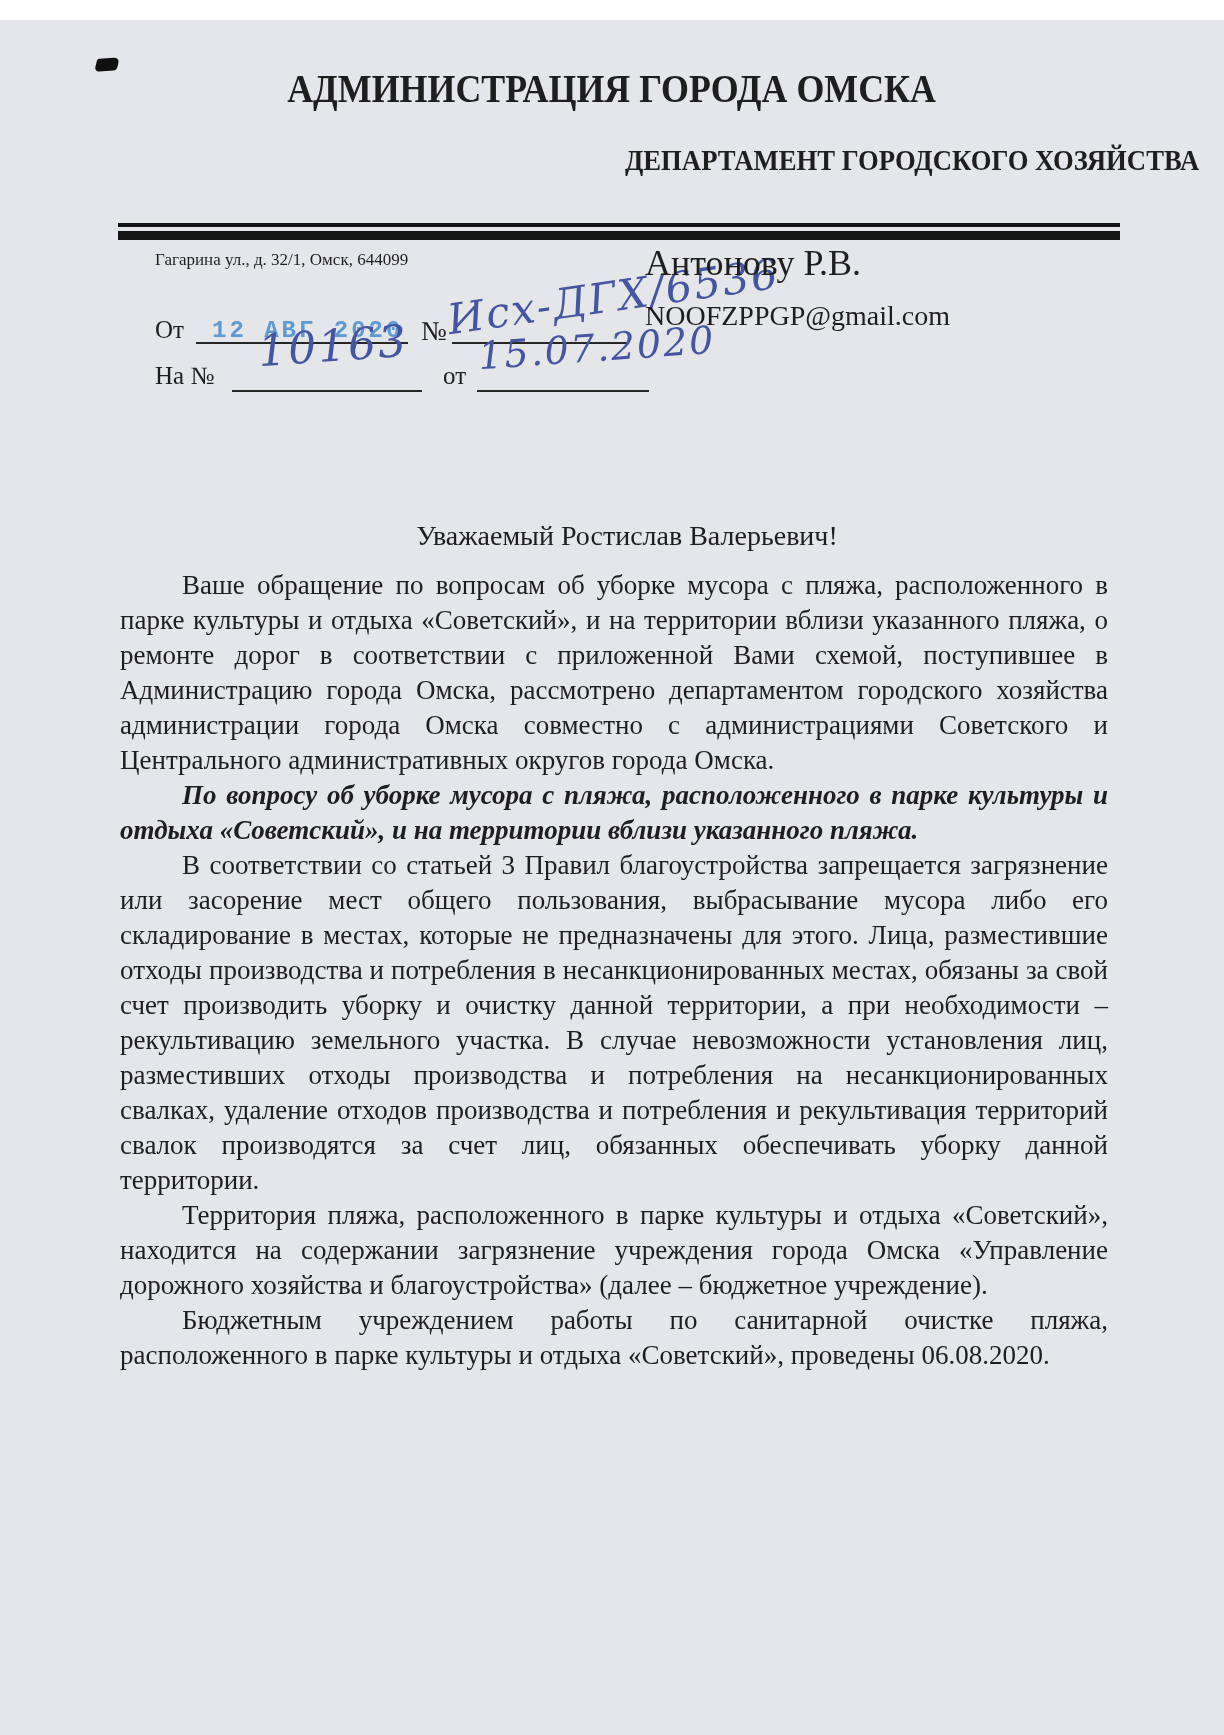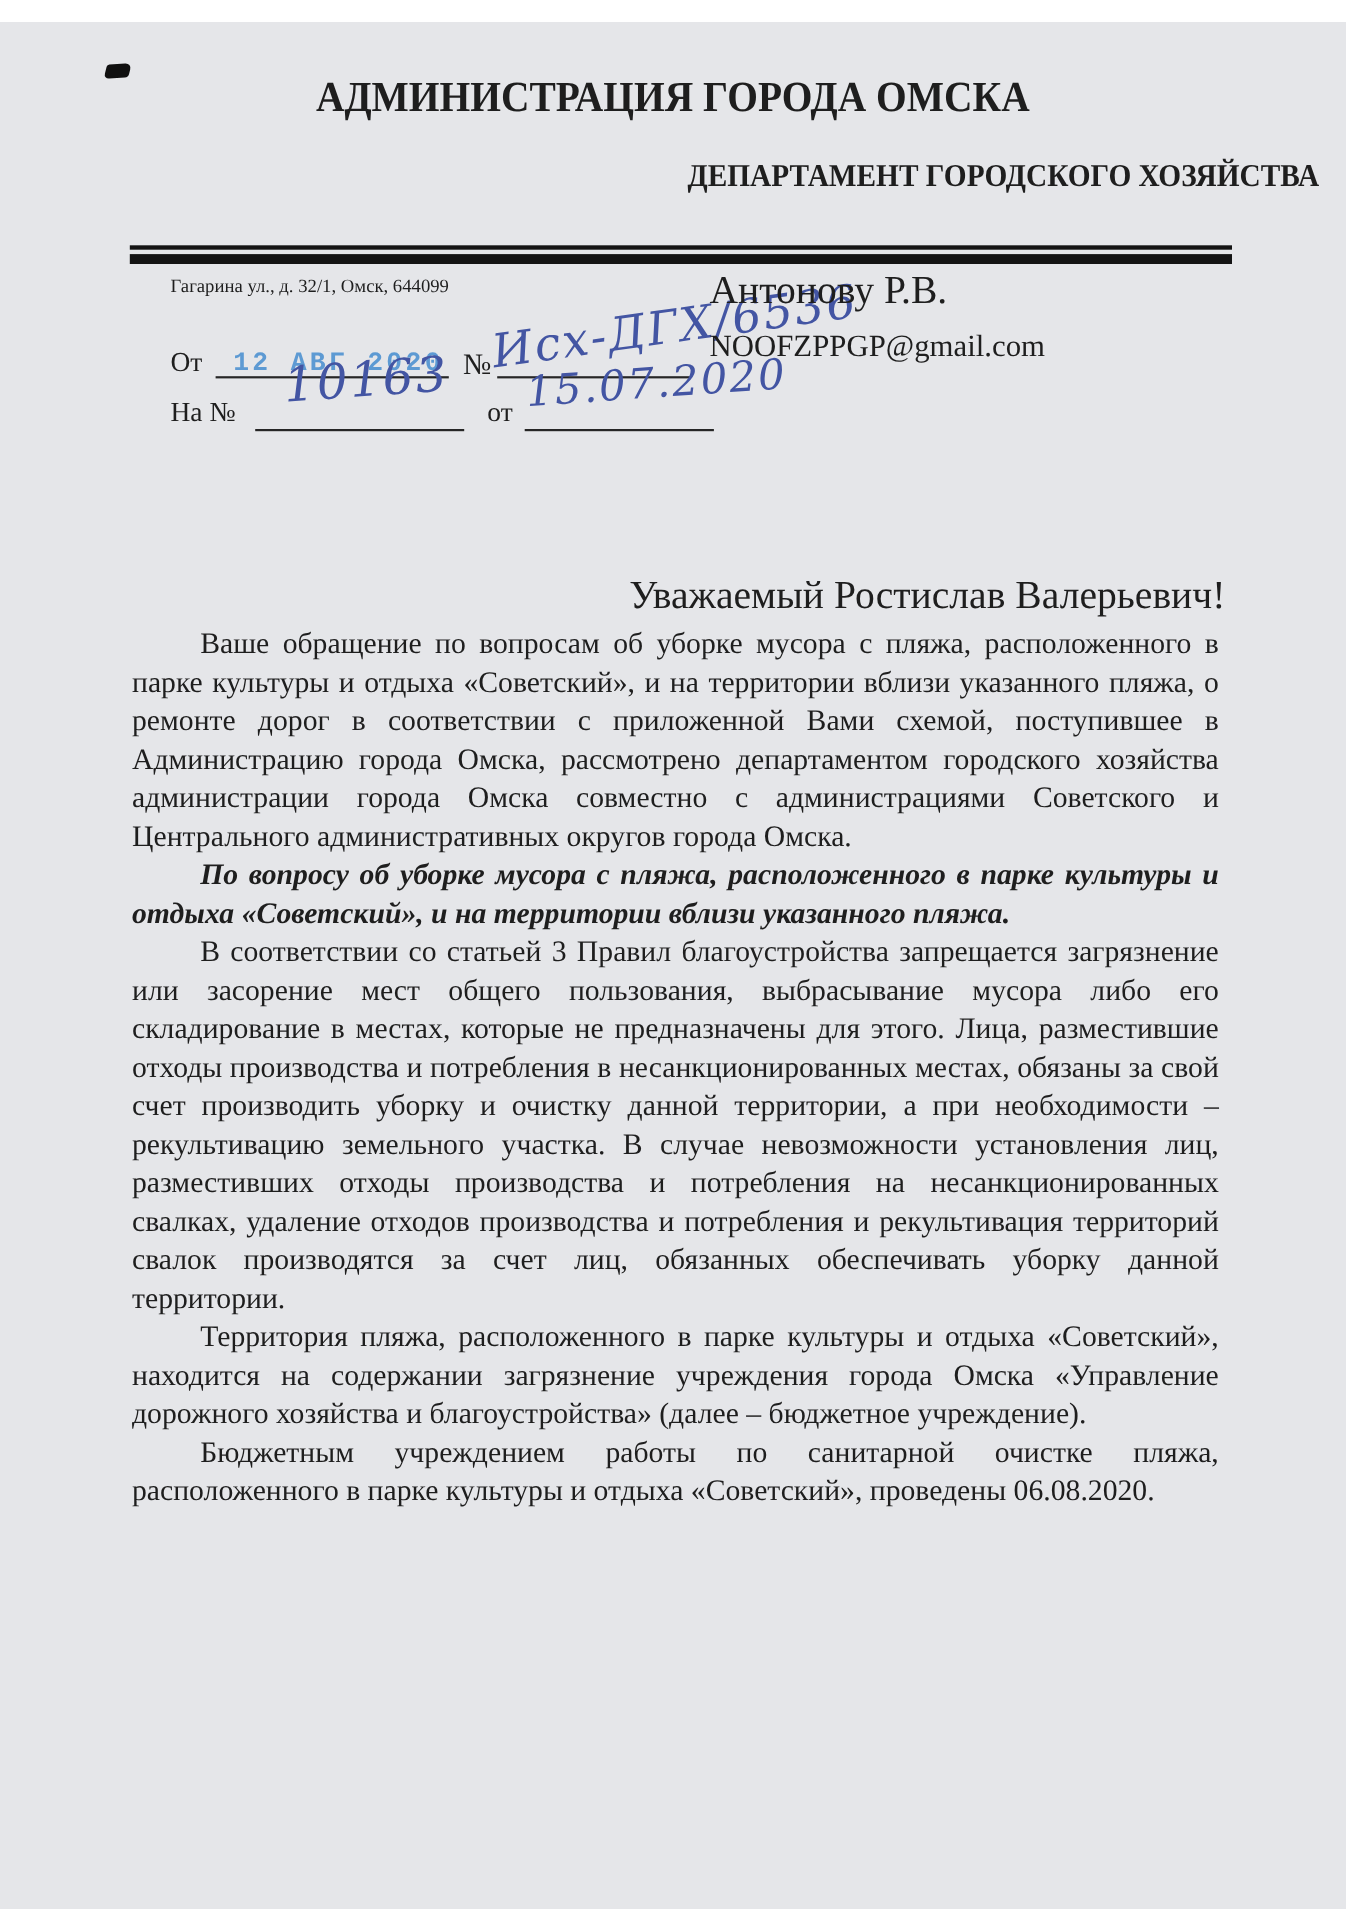--- a/index.html
+++ b/index.html
@@ -59,21 +59,21 @@
     white-space:nowrap;
     letter-spacing:2px;
   }
   .hw-outno{left:446px;top:252px;font-size:42px;transform:rotate(-8deg);}
   .hw-inno{left:258px;top:300px;font-size:44px;transform:rotate(-4deg);}
   .hw-indate{left:478px;top:306px;font-size:38px;transform:rotate(-4deg);}
 
   .recipient-name{position:absolute;left:645px;top:222px;font-size:36px;white-space:nowrap;}
   .recipient-email{position:absolute;left:645px;top:280px;font-size:28px;white-space:nowrap;}
 
-  .salutation{position:absolute;left:112px;top:500px;width:1002px;text-align:right;font-size:36px;}
+  .salutation{position:absolute;left:126px;top:500px;width:1002px;text-align:center;font-size:28px;}
 
   .body-text{position:absolute;left:120px;top:548px;width:988px;}
   .body-text p{
     margin:0;
     font-size:27px;
     line-height:35px;
     text-align:justify;
     text-indent:62px;
   }
   .body-text p.emphasis{font-weight:bold;font-style:italic;}

